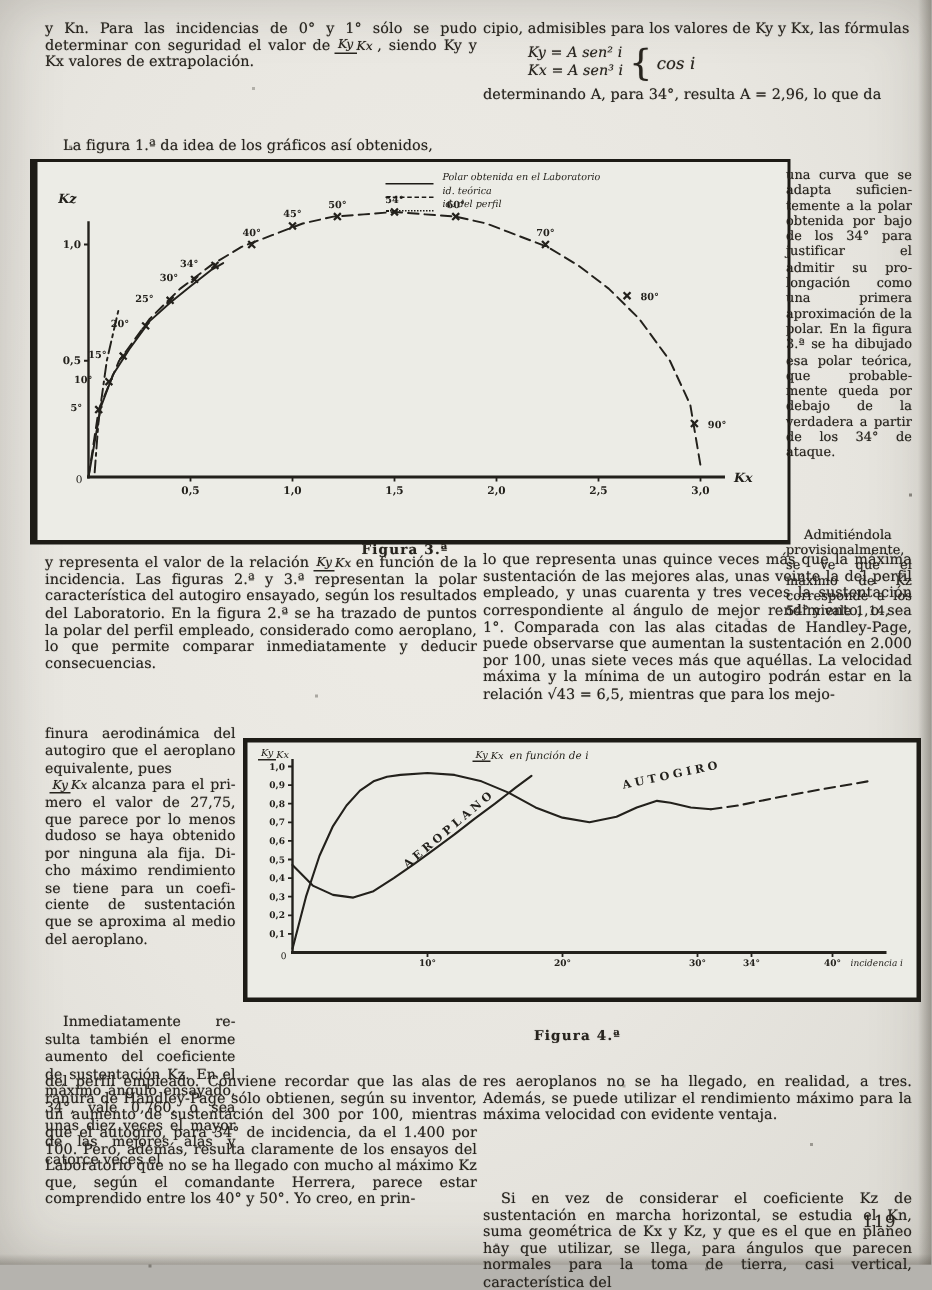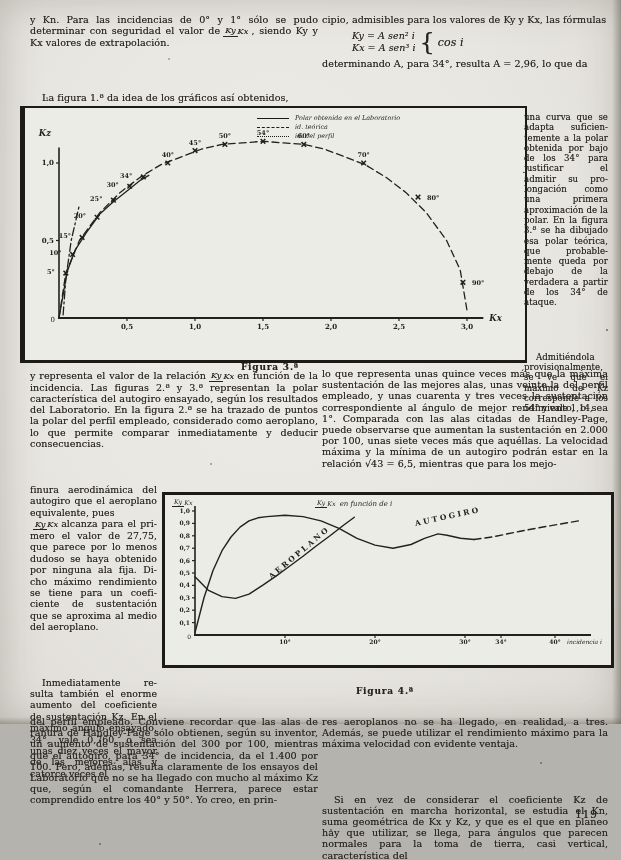--- a/index.html
+++ b/index.html
@@ -1,17 +1,17 @@
 <!DOCTYPE html>
 <html><head>
 <meta charset="utf-8">
 <style>
   html,body{margin:0;padding:0;}
   body{width:621px;height:860px;background:#b5b3ae;overflow:hidden;}
-  .page{position:relative;width:621px;height:724px;
+  .page{position:relative;width:621px;height:843px;
     background:radial-gradient(ellipse at 45% 38%, #eeece6 0%, #e8e6e0 55%, #dcdad3 100%);
     font-family:"DejaVu Serif", serif;color:#27241e;
     box-shadow:inset 0 0 40px rgba(70,65,55,.25);}
   .edge-right{position:absolute;right:0;top:0;width:9px;height:100%;
     background:linear-gradient(to right, rgba(0,0,0,0), rgba(60,55,45,.35));}
   .edge-bottom{position:absolute;left:0;bottom:0;width:100%;height:7px;
     background:linear-gradient(to bottom, rgba(0,0,0,0), rgba(60,55,45,.3));}
   .txt{position:absolute;font-size:9.6px;line-height:11.2px;text-align:justify;
     letter-spacing:.05px;text-shadow:0 0 .6px rgba(45,40,32,.55);}
   .txt p{margin:0;}
@@ -25,21 +25,21 @@
     font-style:italic;font-size:9.5px;text-shadow:0 0 .6px rgba(45,40,32,.55);}
   .formula .f-lines div{line-height:12px;}
   .formula .f-brace{font-size:24px;font-weight:400;margin:0 3px 0 4px;font-style:normal;}
   .formula .f-tail{font-size:11px;}
   .figbox{position:absolute;background:#ecece6;border:2px solid #1d1b16;}
   #fig3-box{left:20px;top:106px;width:500px;height:252px;border-left-width:5px;border-bottom-width:3px;}
   #fig4-box{left:162px;top:492px;width:446px;height:170px;border-width:3px;}
   .caption{position:absolute;font-size:9px;font-weight:bold;letter-spacing:.8px;text-align:center;
     text-shadow:0 0 .6px rgba(45,40,32,.5);}
   .legend{position:absolute;left:232px;top:6px;font-size:6.4px;font-style:italic;line-height:9px;}
-  .lrow{display:flex;align-items:center;}
+  .lrow{display:flex;align-items:flex-end;}
   .lsample{width:32px;margin-right:6px;display:inline-block;height:0;}
   .lsample.solid{border-top:1.6px solid #1d1b16;}
   .lsample.dashed{border-top:1.5px dashed #1d1b16;}
   .lsample.dashdot{border-top:1.5px dotted #1d1b16;}
   svg{display:block;}
   svg text{font-family:"DejaVu Serif", serif;}
   .fig-overlay{position:absolute;font-size:7px;}
   #fig4-title{left:150px;top:5px;display:flex;align-items:center;gap:4px;font-style:italic;}
   #fig4-title .frac{font-size:6.5px;margin:0;}
   #fig4-ylab{left:7px;top:4px;}

